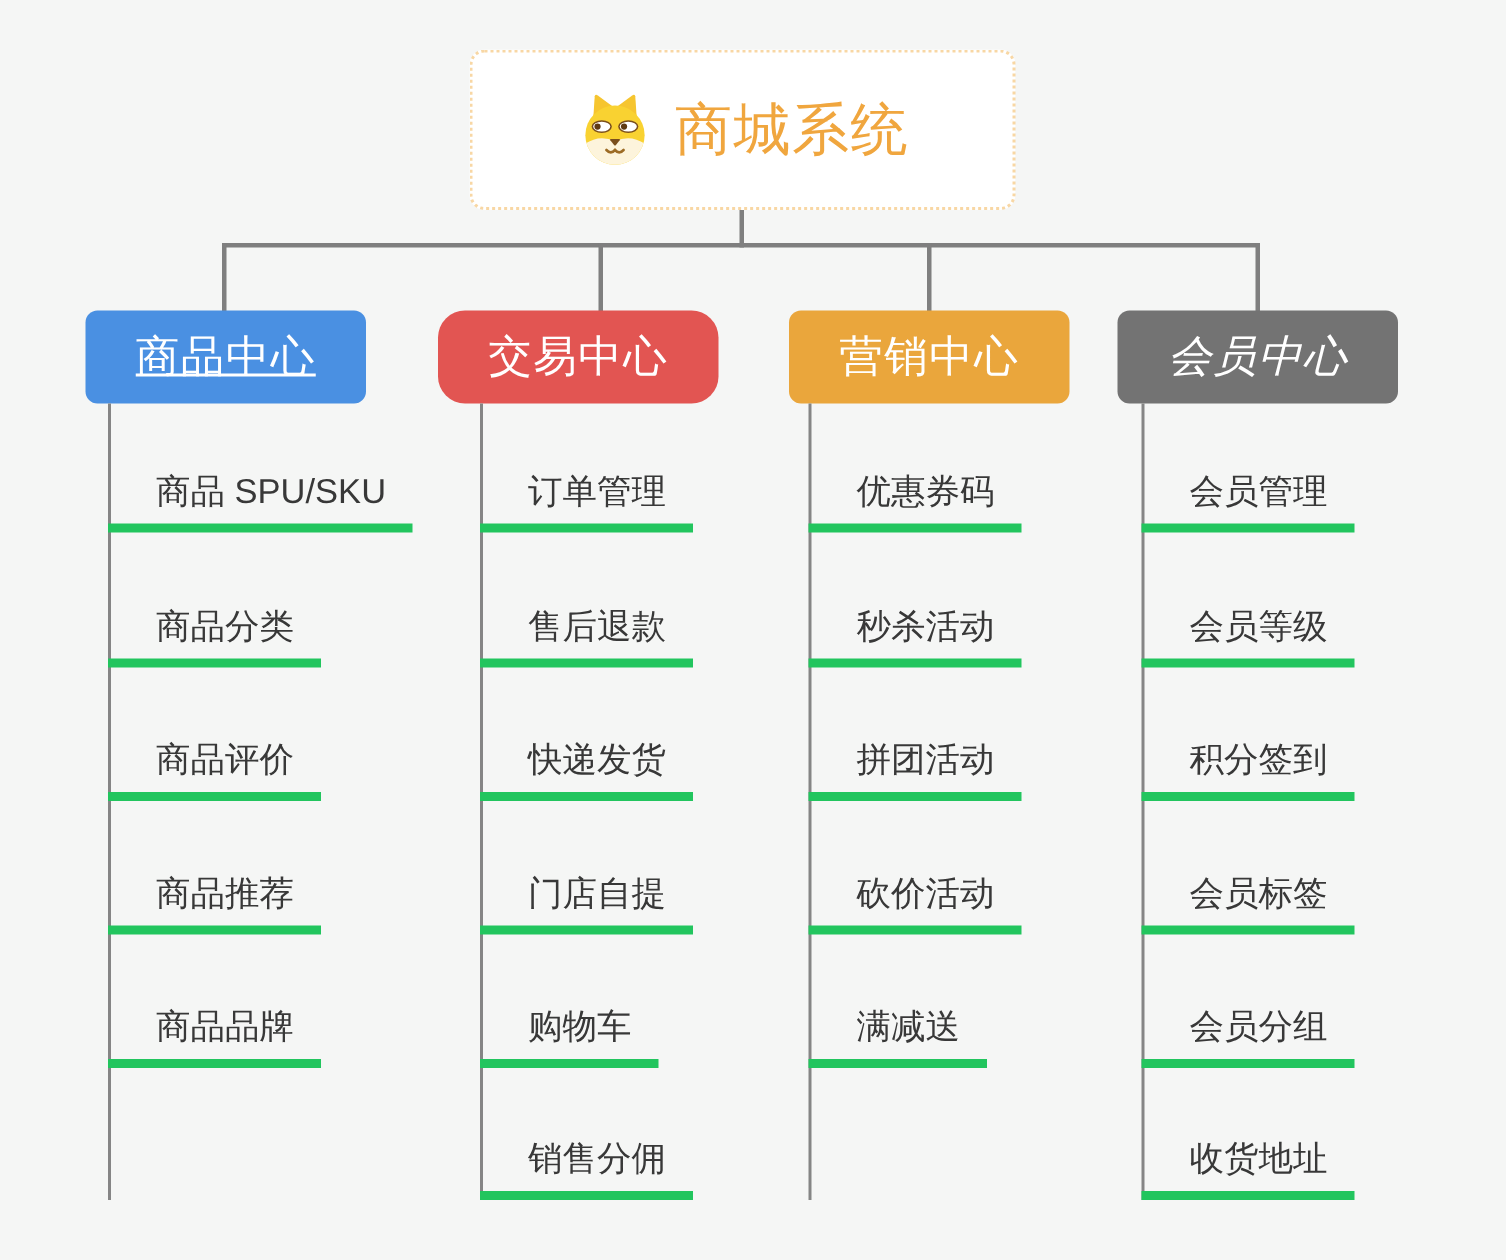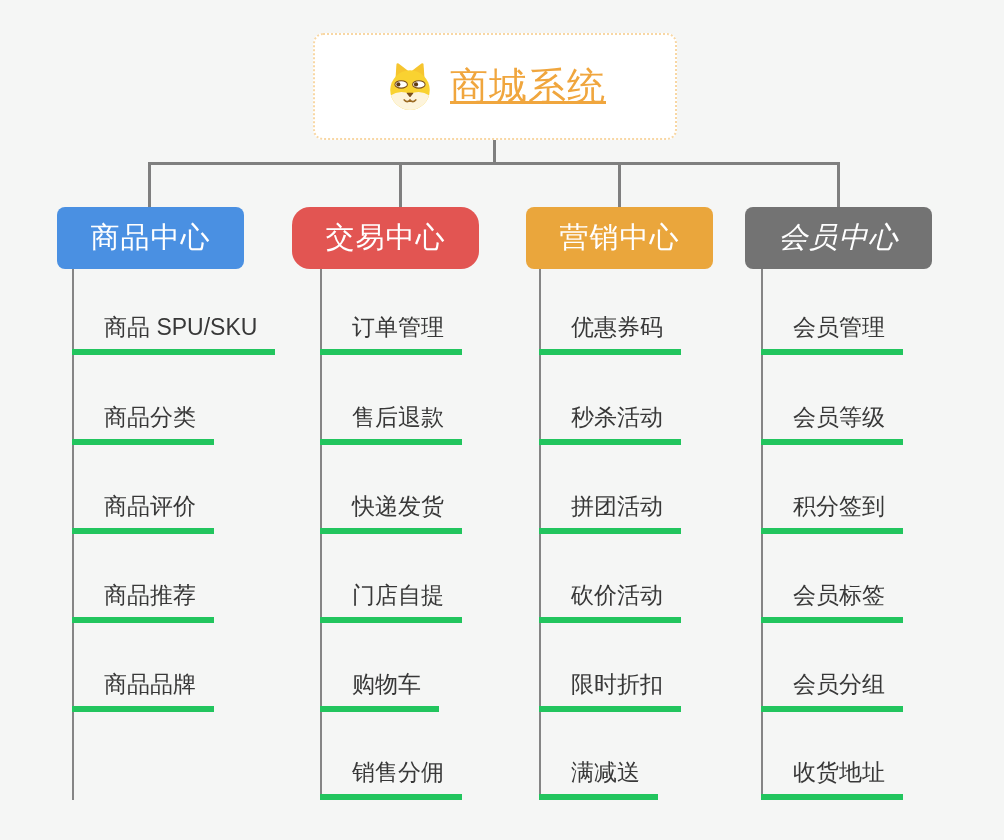--- a/index.html
+++ b/index.html
@@ -79,24 +79,24 @@
         </clipPath>
       <circle cx="25" cy="28" r="19" fill="#f9d231"></circle>
       <path clip-path="url(#faceclip)" d="M5,34 Q15,27 25,32 Q35,27 45,34 L45,48 L5,48 Z" fill="#fdf4dc"></path>
       <ellipse cx="16.5" cy="22.5" rx="6" ry="3.6" fill="#ffffff" stroke="#7a4f1d" stroke-width="1"></ellipse>
       <ellipse cx="33.5" cy="22.5" rx="6" ry="3.6" fill="#ffffff" stroke="#7a4f1d" stroke-width="1"></ellipse>
       <circle cx="13.8" cy="22.5" r="2" fill="#5f3a13"></circle>
       <circle cx="30.8" cy="22.5" r="2" fill="#5f3a13"></circle>
       <path d="M22.3,30.5 h5.4 q0.8,0 0.3,0.8 l-2.4,3 q-0.6,0.7 -1.2,0 l-2.4,-3 q-0.5,-0.8 0.3,-0.8 Z" fill="#7a4f1d"></path>
       <path d="M19.5,37.5 q2.8,3 5.5,0 q2.7,3 5.5,0" stroke="#9c6b25" stroke-width="1.7" fill="none" stroke-linecap="round"></path>
     </svg>
-    <span class="root-label" style="color: rgb(240, 166, 62); text-decoration: underline;">商城系统</span>
+    <span class="root-label" style="color: rgb(240, 166, 62);">商城系统</span>
   </div>
 
-  <div class="branch-header bh-0" style="background: rgb(74, 144, 226);">
+  <div class="branch-header bh-0" style="background: rgb(74, 144, 226); text-decoration: underline;">
     <span>商品中心</span>
   </div>
   <div class="branch-header bh-1" style="background: rgb(226, 85, 82);">
     <span>交易中心</span>
   </div>
   <div class="branch-header bh-2" style="background: rgb(234, 166, 60);">
     <span>营销中心</span>
   </div>
   <div class="branch-header bh-3" style="background: #737373; font-style: italic;">
     <span>会员中心</span>
@@ -151,23 +151,20 @@
     <div class="item">
         <span>秒杀活动</span>
       </div>
     <div class="item">
         <span>拼团活动</span>
       </div>
     <div class="item">
         <span>砍价活动</span>
       </div>
     <div class="item">
-        <span>限时折扣</span>
-      </div>
-    <div class="item">
         <span>满减送</span>
       </div>
   </div>
 
   <div class="col col-3">
     <div class="trunk"></div>
     <div class="item">
         <span>会员管理</span>
       </div>
     <div class="item">

